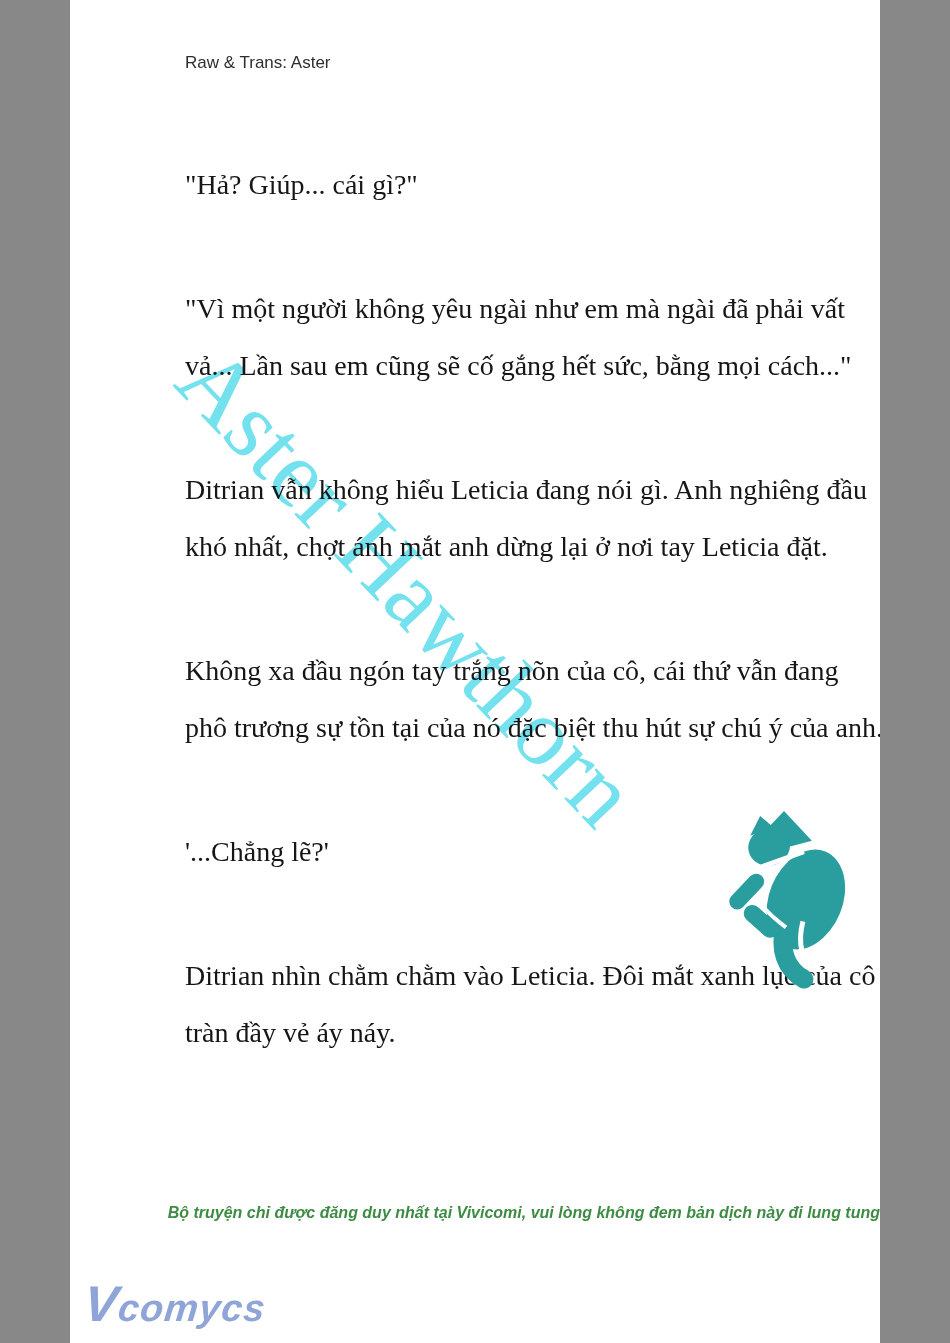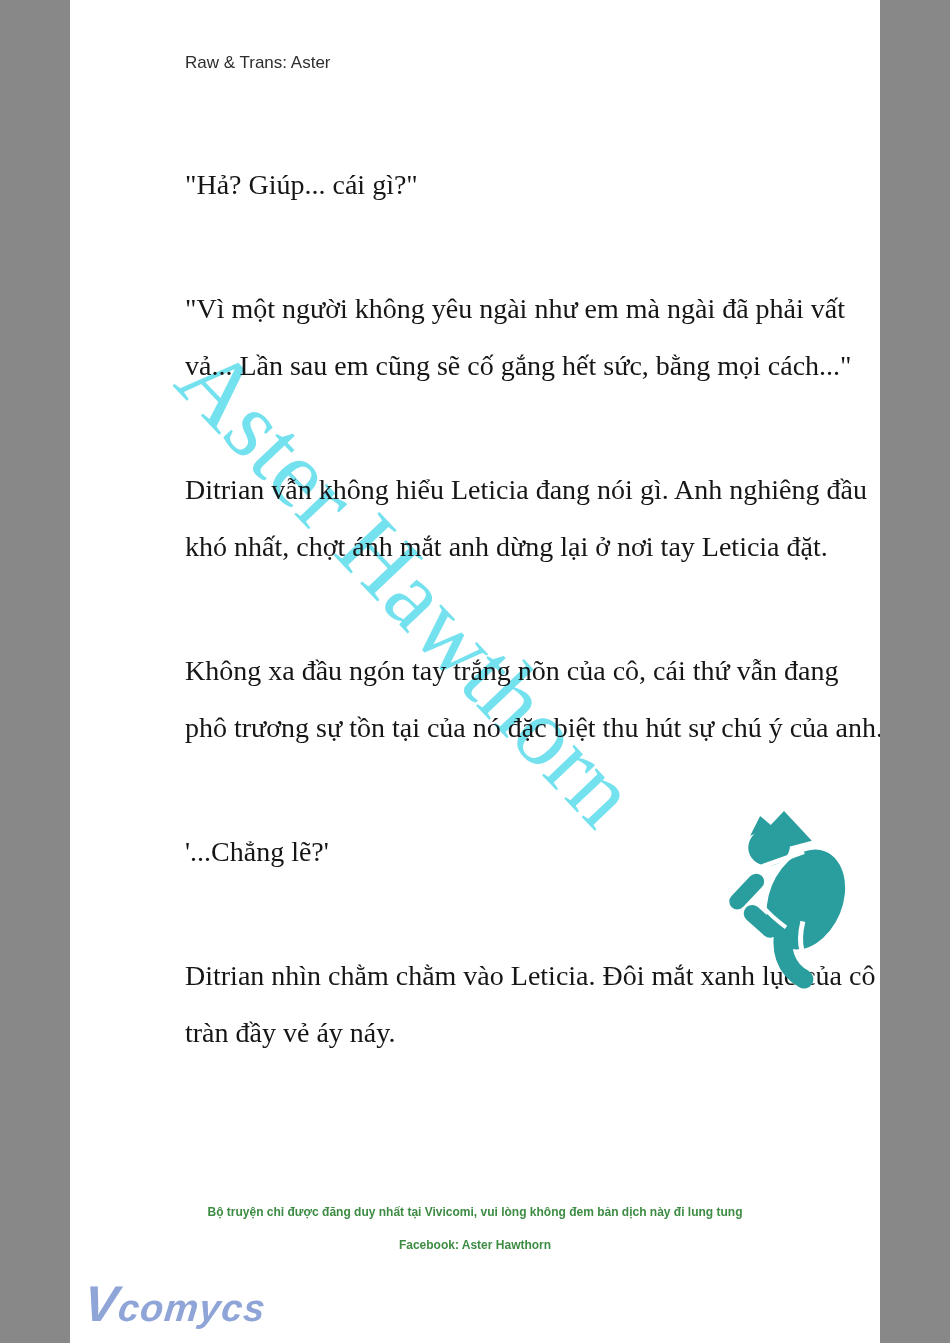--- a/index.html
+++ b/index.html
@@ -43,24 +43,24 @@
     white-space:pre;
   }
   .cat{
     position:absolute;left:653px;top:810px;
     width:124px;height:181px;
     color:var(--cat,#2a9e9e);
     z-index:4;
   }
   .footer{
     position:absolute;left:0;right:0;top:1196px;
-    text-align:center;
+    text-align:right;
     font-family:"Liberation Sans",sans-serif;
-    font-weight:bold;
-    font-size:12px;line-height:33px;
+    font-style:italic;font-weight:bold;
+    font-size:16px;line-height:33px;
     color:var(--footer-green,#3e8c44);
     z-index:3;
   }
   .logo{
     position:absolute;left:14px;top:1282px;
     font-family:"Liberation Sans",sans-serif;
     font-style:italic;font-weight:bold;
     font-size:38px;line-height:44px;
     letter-spacing:1px;
     transform:skewX(-6deg);
@@ -108,18 +108,17 @@
 
     <path d="M44,68 L24,94" fill="none" stroke="#ffffff" stroke-width="5"></path>
     <path d="M32,72 L13,92" fill="none" stroke="currentColor" stroke-width="16" stroke-linecap="round"></path>
 
     <path d="M38,96 C46,106 54,112 62,118" fill="none" stroke="#ffffff" stroke-width="4"></path>
     <path d="M28,104 L46,120" fill="none" stroke="currentColor" stroke-width="17" stroke-linecap="round"></path>
   </svg>
 
   <div class="footer">
     <div>Bộ truyện chỉ được đăng duy nhất tại Vivicomi, vui lòng không đem bản dịch này đi lung tung</div>
-    <div>Facebook: Aster Hawthorn</div>
   </div>
 
   <div class="logo">Vcomycs</div>
 
 </div>
 
 </body></html>

